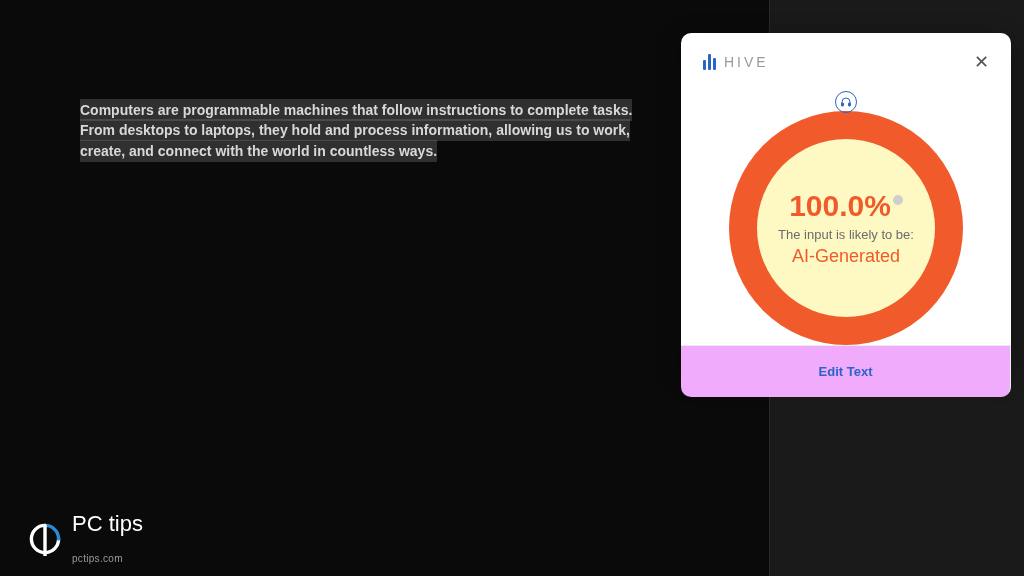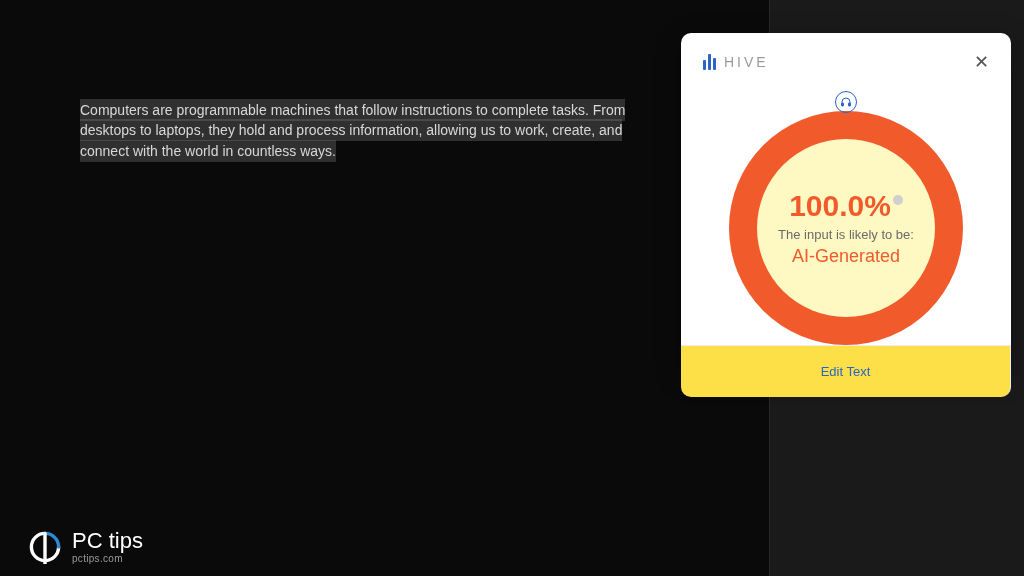--- a/index.html
+++ b/index.html
@@ -19,20 +19,21 @@
     top: 100px;
     left: 80px;
     width: 580px;
     color: #d8d8d8;
     font-size: 14px;
     line-height: 1.45;
   }
   .text-block span.hl {
     background: rgba(120,120,120,0.35);
     padding: 3px 0;
+    font-weight: bold;
   }
 
   .hive-panel {
     position: absolute;
     top: 33px;
     left: 681px;
     width: 330px;
     height: 340px;
     background: #fff;
     border-radius: 10px;
@@ -147,25 +148,25 @@
     color: #f15a2b;
     margin-top: 4px;
   }
 
   .hive-actions {
     display: flex;
     border-top: 1px solid #ececec;
   }
   .hive-actions button {
     flex: 1;
-    background: #fde047;
+    background: #f0abfc;
     border: none;
     padding: 18px 4px;
     font-size: 13px;
-    font-weight: 400;
+    font-weight: 700;
     color: #2b63c9;
     cursor: pointer;
   }
   .hive-actions button:first-child {
     border-right: 1px solid #ececec;
     border-bottom-left-radius: 10px;
   }
   .hive-actions button:last-child {
     border-bottom-right-radius: 10px;
   }
@@ -178,21 +179,21 @@
     align-items: center;
     gap: 10px;
   }
   .wm-icon {
     width: 34px; height: 34px;
     position: relative;
   }
   .wm-text { display:flex; flex-direction:column; line-height:1; }
   .wm-main { color:#fff; font-size:22px; font-weight:400; }
   .wm-main .thin { font-weight:300; }
-  .wm-sub { color:#9a9a9a; font-size:10px; margin-top:2px; letter-spacing:0.3px; }
+  .wm-sub { color:#9a9a9a; font-size:10px; margin-top:19px; letter-spacing:0.3px; }
 </style>
 </head>
 <body>
 
 <div class="main-area">
   <div class="text-block">
     <span class="hl">Computers are programmable machines that follow instructions to complete tasks. From desktops to laptops, they hold and process information, allowing us to work, create, and connect with the world in countless ways.</span>
   </div>
 </div>
 

